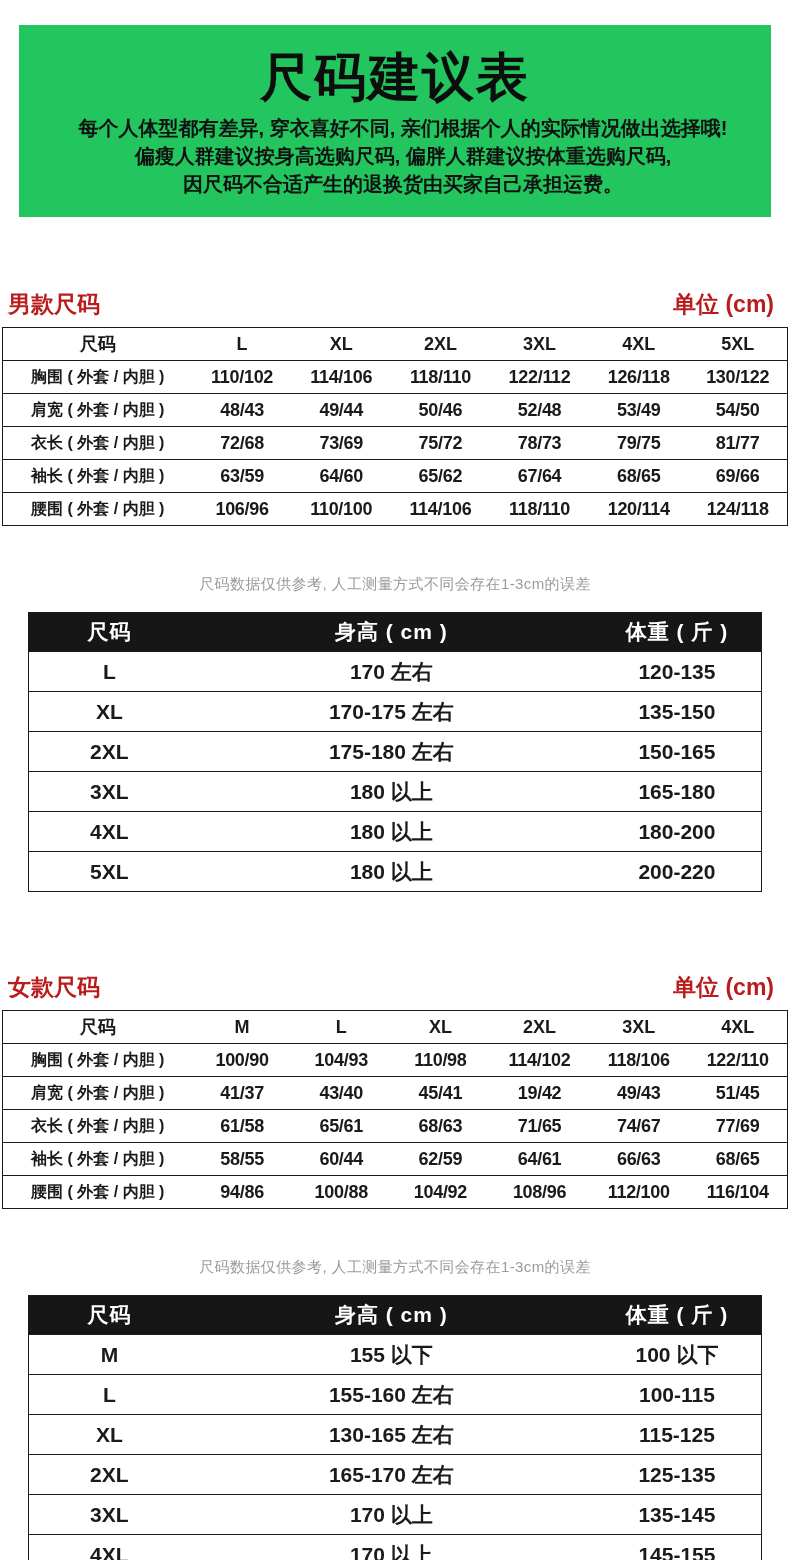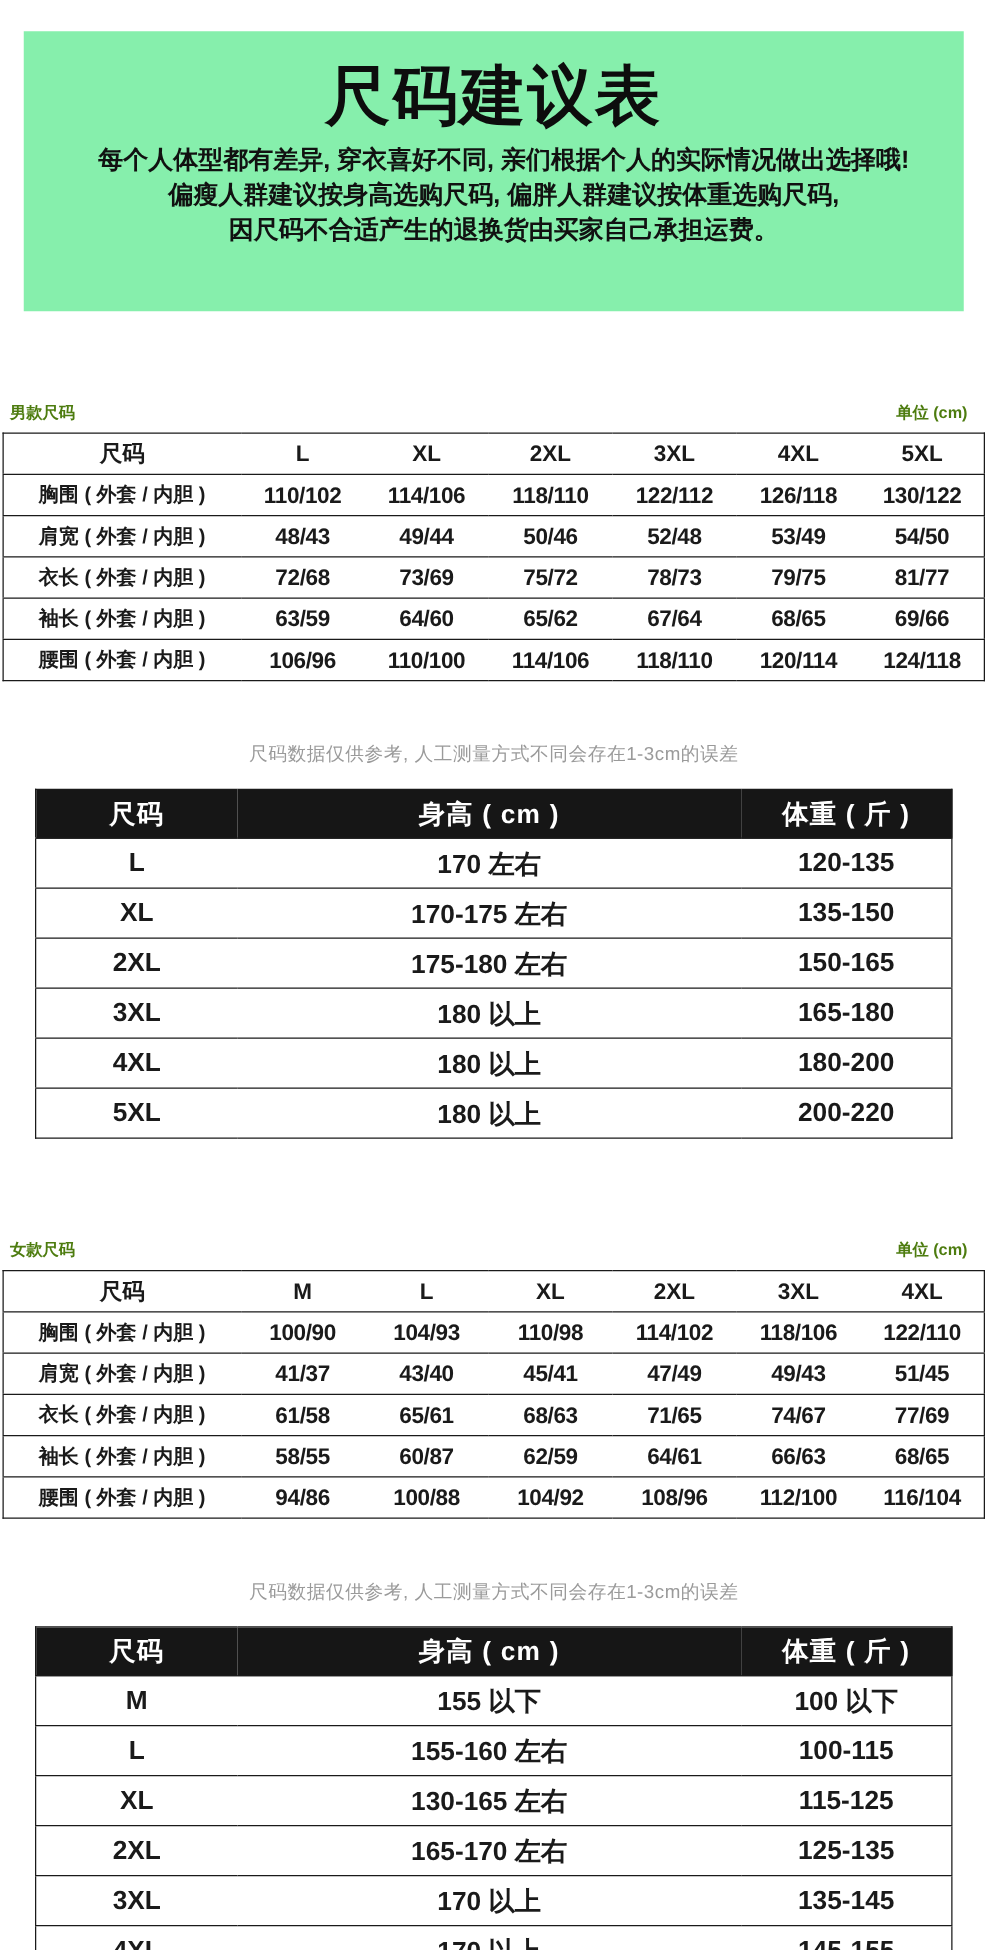--- a/index.html
+++ b/index.html
@@ -7,43 +7,43 @@
   body {
     width: 790px; height: 1560px;
     background: #ffffff;
     color: #1a1a1a;
     font-family: "Liberation Sans", "DejaVu Sans", sans-serif;
   }
 
   
   .banner {
     margin: 25px 19px 0 19px;
-    height: 224px;
-    background: #86efac;
+    height: 192px;
+    background: #22c55e;
     text-align: center;
     overflow: hidden;
   }
   .banner h1 {
     margin: 0; padding-top: 24px;
     font-size: 52px; line-height: 1.08;
     font-weight: 700; letter-spacing: 2px;
     color: #0d0d0d;
   }
   .banner .blines { margin-top: 9px; }
   .banner .blines p {
     margin: 0;
     font-size: 20px; line-height: 28px;
     font-weight: 600; color: #111; padding-left: 16px;
   }
 
   
   .section-head {
     display: flex; justify-content: space-between; align-items: baseline;
     margin: 72px 16px 0 8px;
-    font-size: 13px; font-weight: 600; color: #4d7c0f;
+    font-size: 23px; font-weight: 600; color: #b91c1c;
   }
   .section-head.women { margin-top: 80px; align-items: center; }
 
   
   .cm-table {
     width: 786px; margin: 7px 0 0 2px;
     border-collapse: collapse; table-layout: fixed;
     border: 1.5px solid #1a1a1a;
   }
   .cm-table col.c-label { width: 190px; }
@@ -260,37 +260,37 @@
           <td>110/98</td>
           <td>114/102</td>
           <td>118/106</td>
           <td>122/110</td>
         </tr>
         <tr>
           <td class="lbl">肩宽 ( 外套 / 内胆 )</td>
           <td>41/37</td>
           <td>43/40</td>
           <td>45/41</td>
-          <td>47/49</td>
+          <td>19/42</td>
           <td>49/43</td>
           <td>51/45</td>
         </tr>
         <tr>
           <td class="lbl">衣长 ( 外套 / 内胆 )</td>
           <td>61/58</td>
           <td>65/61</td>
           <td>68/63</td>
           <td>71/65</td>
           <td>74/67</td>
           <td>77/69</td>
         </tr>
         <tr>
           <td class="lbl">袖长 ( 外套 / 内胆 )</td>
           <td>58/55</td>
-          <td>60/87</td>
+          <td>60/44</td>
           <td>62/59</td>
           <td>64/61</td>
           <td>66/63</td>
           <td>68/65</td>
         </tr>
         <tr>
           <td class="lbl">腰围 ( 外套 / 内胆 )</td>
           <td>94/86</td>
           <td>100/88</td>
           <td>104/92</td>

